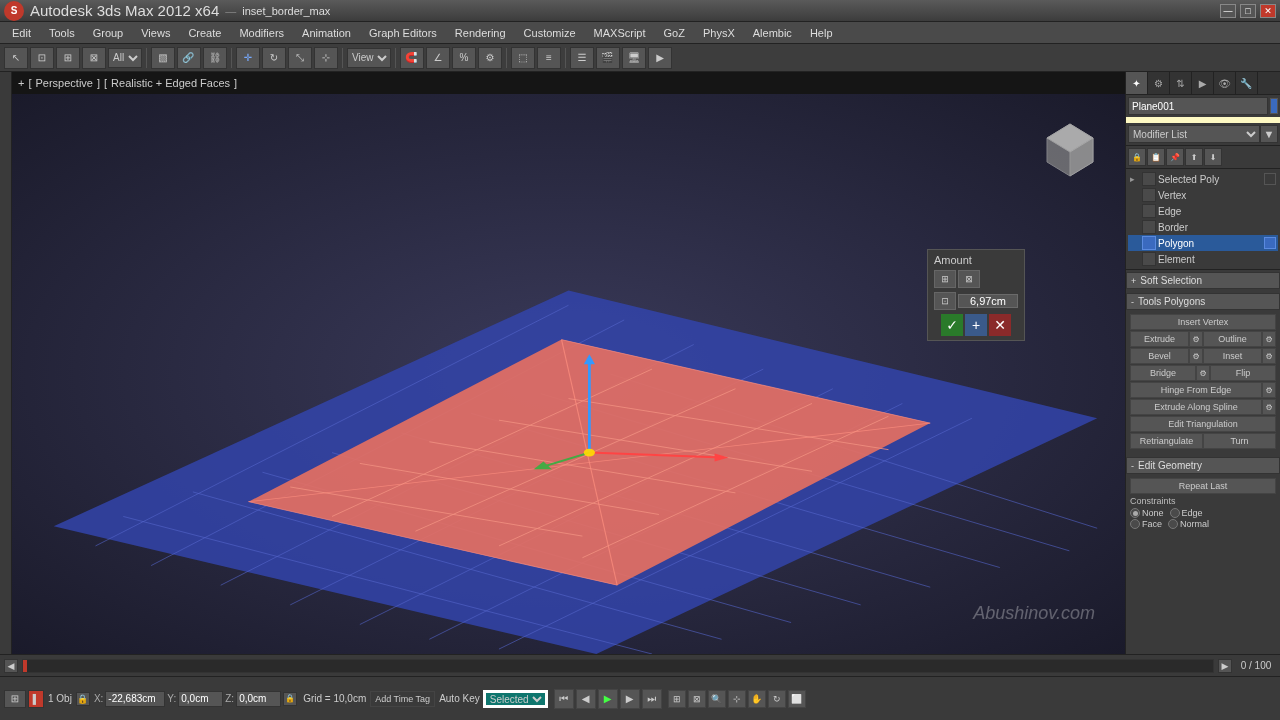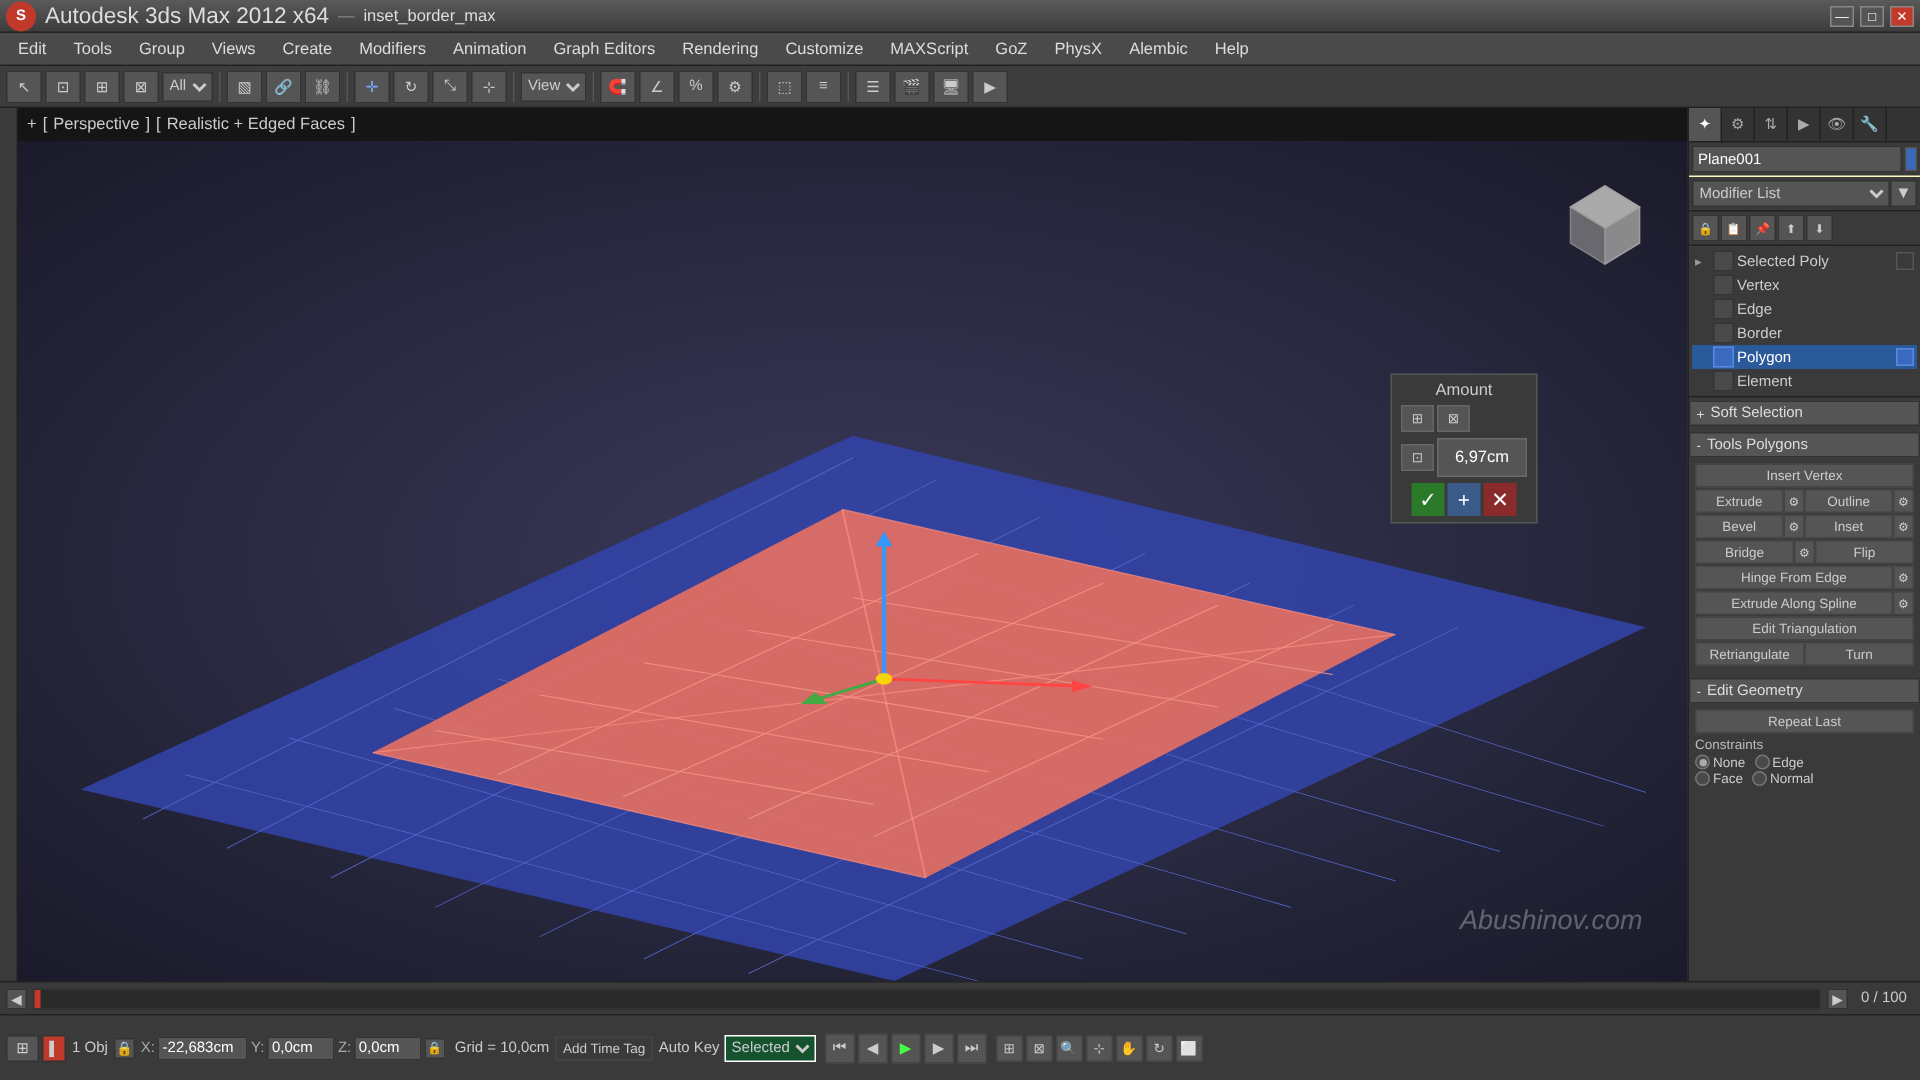--- a/index.html
+++ b/index.html
@@ -60,21 +60,21 @@
     
     #gizmo { position: absolute; top: 20px; right: 20px; width: 70px; height: 70px; }
 
     
     #inset-popup {
       position: absolute; right: 100px; top: 155px;
       background: #3a3a3a; border: 1px solid #555;
       padding: 4px 6px; font-size: 11px; color: #ccc;
       display: flex; flex-direction: column; gap: 4px; z-index: 20;
     }
-    #inset-label { font-size: 11px; color: #ccc; text-align: center; }
+    #inset-label { font-size: 11px; color: #ccc; }
     #inset-controls { display: flex; gap: 2px; align-items: center; }
     #inset-value-row { display: flex; align-items: center; gap: 2px; }
     .inset-icon-btn { width: 22px; height: 18px; background: #555; border: 1px solid #666; display: flex; align-items: center; justify-content: center; cursor: pointer; font-size: 9px; color: #ccc; }
     .inset-confirm-btn { width: 22px; height: 22px; border: none; cursor: pointer; display: flex; align-items: center; justify-content: center; font-size: 14px; }
     .inset-confirm-btn.ok { background: #2a7a2a; color: #fff; }
     .inset-confirm-btn.add { background: #3a5a8a; color: #fff; }
     .inset-confirm-btn.cancel { background: #8a2a2a; color: #fff; }
     #inset-value-input { width: 60px; height: 18px; background: #555; border: 1px solid #6a6a6a; color: #fff; font-size: 11px; text-align: center; }
 
     
@@ -88,21 +88,21 @@
       width: 155px; background: #3a3a3a; border-left: 1px solid #222;
       display: flex; flex-direction: column; overflow-y: auto;
     }
 
     
     #rp-tabs { display: flex; background: #333; border-bottom: 1px solid #222; }
     .rp-tab { width: 22px; height: 22px; display: flex; align-items: center; justify-content: center; cursor: pointer; font-size: 10px; color: #aaa; border-right: 1px solid #222; }
     .rp-tab.active { background: #555; color: #fff; }
 
     
-    #obj-name-row { display: flex; align-items: center; padding: 2px; gap: 2px; border-bottom: 1px solid #fef9c3; }
+    #obj-name-row { display: flex; align-items: center; padding: 2px; gap: 2px; border-bottom: 6px solid #fef9c3; }
     #obj-name-input { flex: 1; height: 18px; background: #555; border: 1px solid #333; color: #fff; font-size: 10px; padding: 0 3px; }
     .color-swatch { width: 16px; height: 16px; background: #3a6abf; border: 1px solid #555; cursor: pointer; }
 
     
     #modifier-list-row { display: flex; align-items: flex-end; padding: 2px; border-bottom: 1px solid #222; }
     #modifier-list-select { flex: 1; height: 18px; background: #555; border: 1px solid #333; color: #ccc; font-size: 10px; }
 
     
     #modifier-tree { padding: 2px; border-bottom: 1px solid #222; }
     .mod-item { display: flex; align-items: center; padding: 1px 2px; cursor: pointer; }
@@ -312,21 +312,21 @@
       </svg>
 
       <div id="inset-popup">
         <div id="inset-label">Amount</div>
         <div id="inset-controls">
           <div class="inset-icon-btn">⊞</div>
           <div class="inset-icon-btn">⊠</div>
         </div>
         <div id="inset-value-row">
           <div class="inset-icon-btn">⊡</div>
-          <input id="inset-value-input" class="" value="6,97cm" style="width: 60px; height: 26px; background: rgb(85, 85, 85); border: 1px solid rgb(106, 106, 106); color: rgb(255, 255, 255); font-size: 11px; text-align: center;">
+          <input id="inset-value-input" class="" value="6,97cm" style="width: 60px; height: 14px; background: rgb(85, 85, 85); border: 1px solid rgb(106, 106, 106); color: rgb(255, 255, 255); font-size: 11px; text-align: center;">
         </div>
         <div style="display:flex;gap:2px;justify-content:center;">
           <button class="inset-confirm-btn ok">✓</button>
           <button class="inset-confirm-btn add">+</button>
           <button class="inset-confirm-btn cancel">✕</button>
         </div>
       </div>
 
       <div id="gizmo" style="position:absolute;top:20px;right:20px;width:70px;height:70px;">
         <svg viewBox="0 0 70 70">
@@ -539,21 +539,21 @@
       <div style="width:14px;height:14px;background:#555;border:1px solid #333;display:flex;align-items:center;justify-content:center;font-size:8px;">🔒</div>
     </div>
     <span style="font-size:10px;color:#ccc;margin-left:4px;">Grid = 10,0cm</span>
   </div>
 
 
   <div style="font-size:9px;color:#ccc;cursor:pointer;padding:0 4px;border:1px solid #444;height:16px;display:flex;align-items:center;">Add Time Tag</div>
 
   <div style="display:flex;align-items:center;gap:3px;">
     <span style="font-size:10px;color:#ccc;">Auto Key</span>
-    <select style="height:18px;background:#14532d;border:1px solid #ffffff;color:#ccc;font-size:10px;">
+    <select style="height:18px;background:#0f766e;border:3px solid #ffffff;color:#ccc;font-size:10px;">
       <option>Selected</option>
     </select>
   </div>
 
   <div id="anim-controls">
     <div class="anim-btn">⏮</div>
     <div class="anim-btn">◀</div>
     <div class="anim-btn" style="background:#555;color:#4f4;">▶</div>
     <div class="anim-btn">▶</div>
     <div class="anim-btn">⏭</div>

